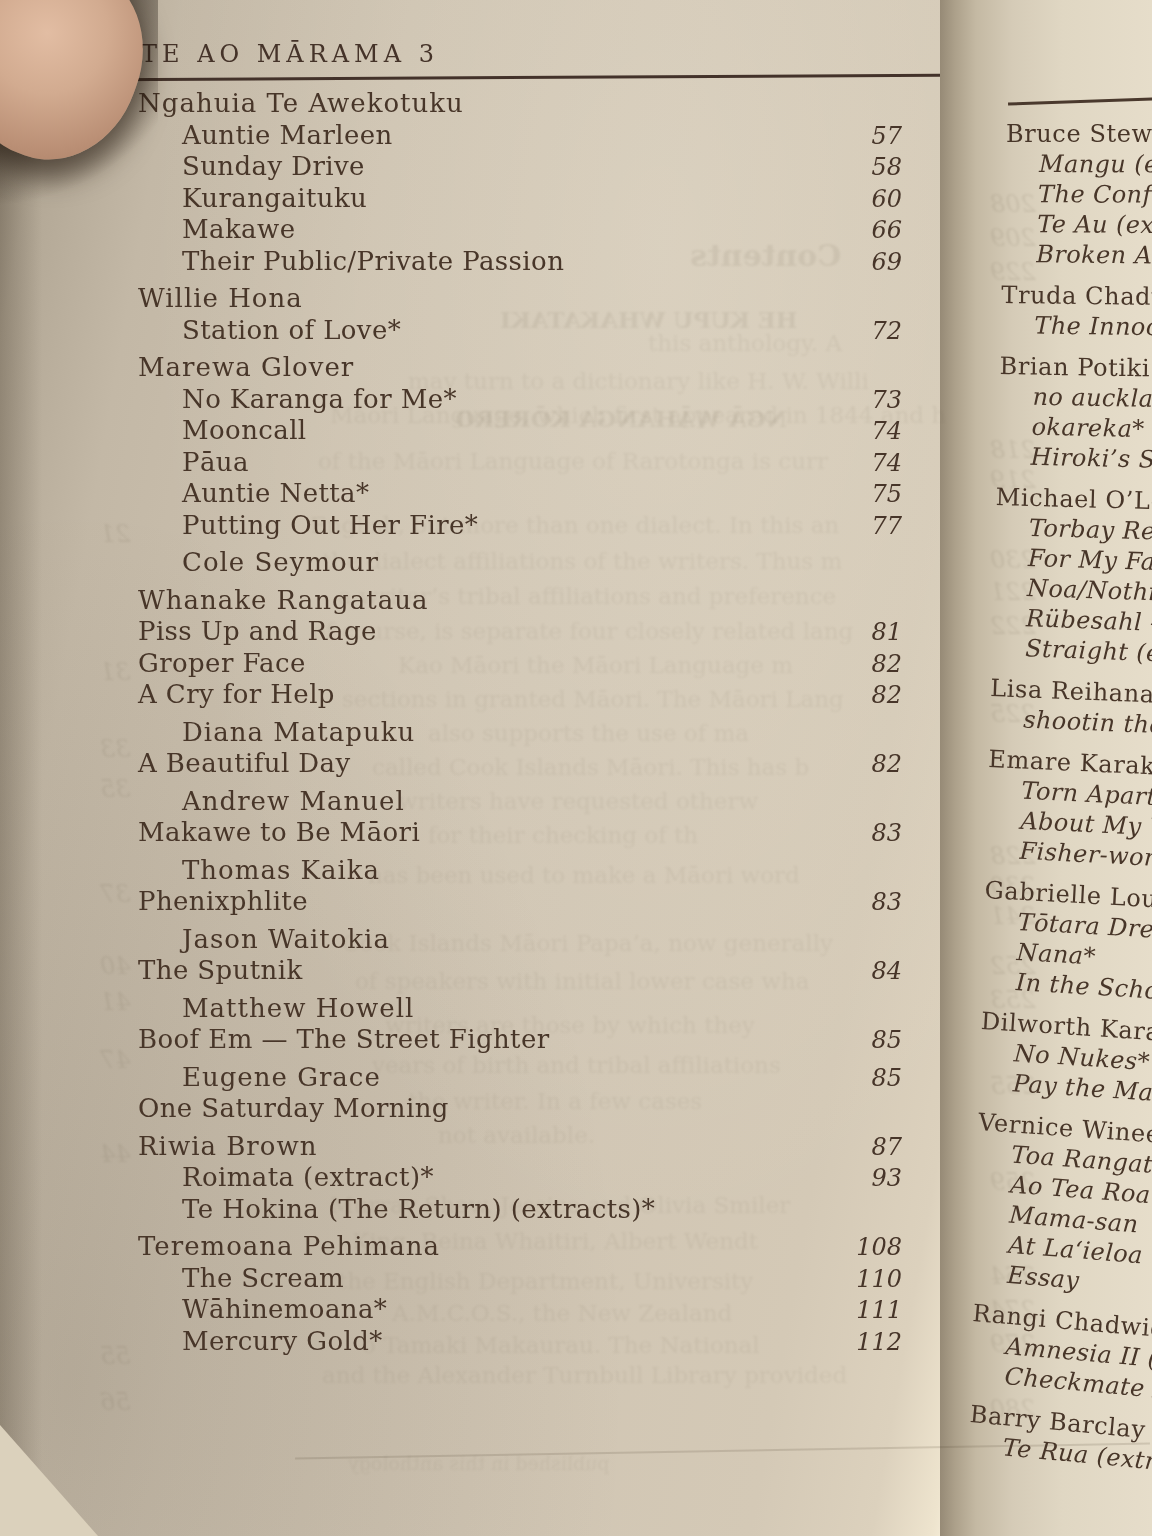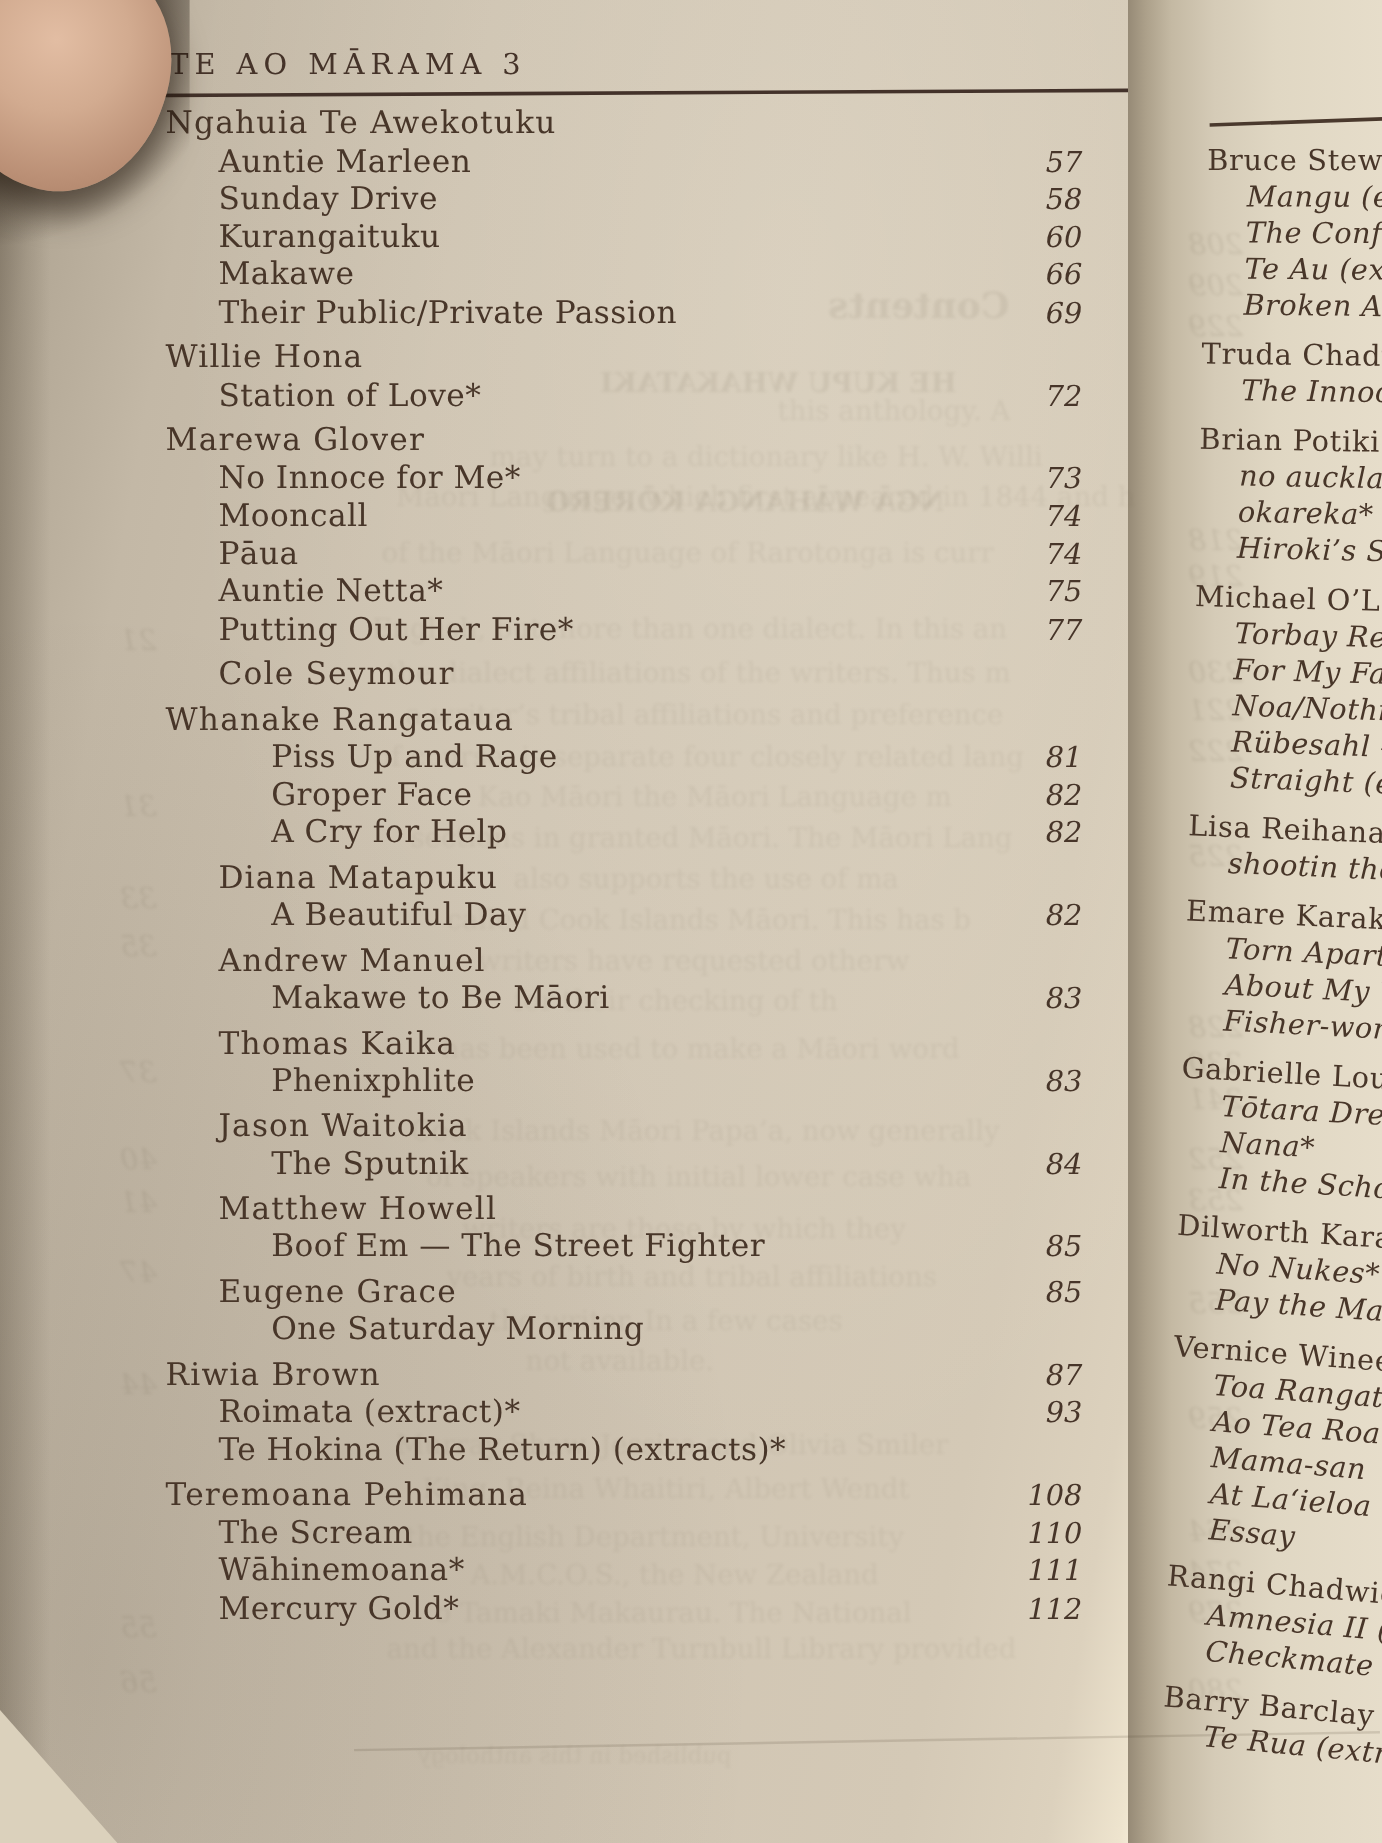--- a/index.html
+++ b/index.html
@@ -23,21 +23,21 @@
 
   .toc{position:absolute;left:138px;top:88px;width:764px;z-index:3;}
   .row{display:flex;align-items:baseline;height:31.5px;}
   .row.gap{margin-top:6px;}
   .row .t{white-space:nowrap;}
   .row .sp{flex:1;}
   .row .pg{font-style:italic;font-size:24px;color:#473529;}
   .au .t{font-size:26px;letter-spacing:1px;}
   .ti .t{font-size:26px;letter-spacing:0.4px;}
   .ind1 .t{margin-left:44px;}
-  .ind2 .t{margin-left:88px;}
+  .ind2 .t{}
 
   
   .ghost-layer{position:absolute;inset:0;z-index:1;pointer-events:none;}
   .ghost{position:absolute;color:#6f6450;opacity:0.085;filter:blur(1.3px);
     white-space:nowrap;font-size:23px;}
   .ghost.m{transform:scaleX(-1);}
   .ghost.b{font-weight:bold;opacity:0.11;}
   .ghost.num{opacity:0.13;font-size:24px;font-style:italic;}
 
   .bottom-crease{position:absolute;left:295px;top:1450px;width:855px;height:2px;
@@ -156,21 +156,21 @@
         <div class="row ind1 ti">
           <span class="t">Station of Love*</span>
           <span class="sp"></span>
           <span class="pg">72</span>
         </div>
         <div class="row gap ind0 au">
           <span class="t">Marewa Glover</span>
           <span class="sp"></span>
         </div>
         <div class="row ind1 ti">
-          <span class="t">No Innoce for Me*</span>
+          <span class="t">No Karanga for Me*</span>
           <span class="sp"></span>
           <span class="pg">73</span>
         </div>
         <div class="row ind1 ti">
           <span class="t">Mooncall</span>
           <span class="sp"></span>
           <span class="pg">74</span>
         </div>
         <div class="row ind1 ti">
           <span class="t">Pāua</span>

